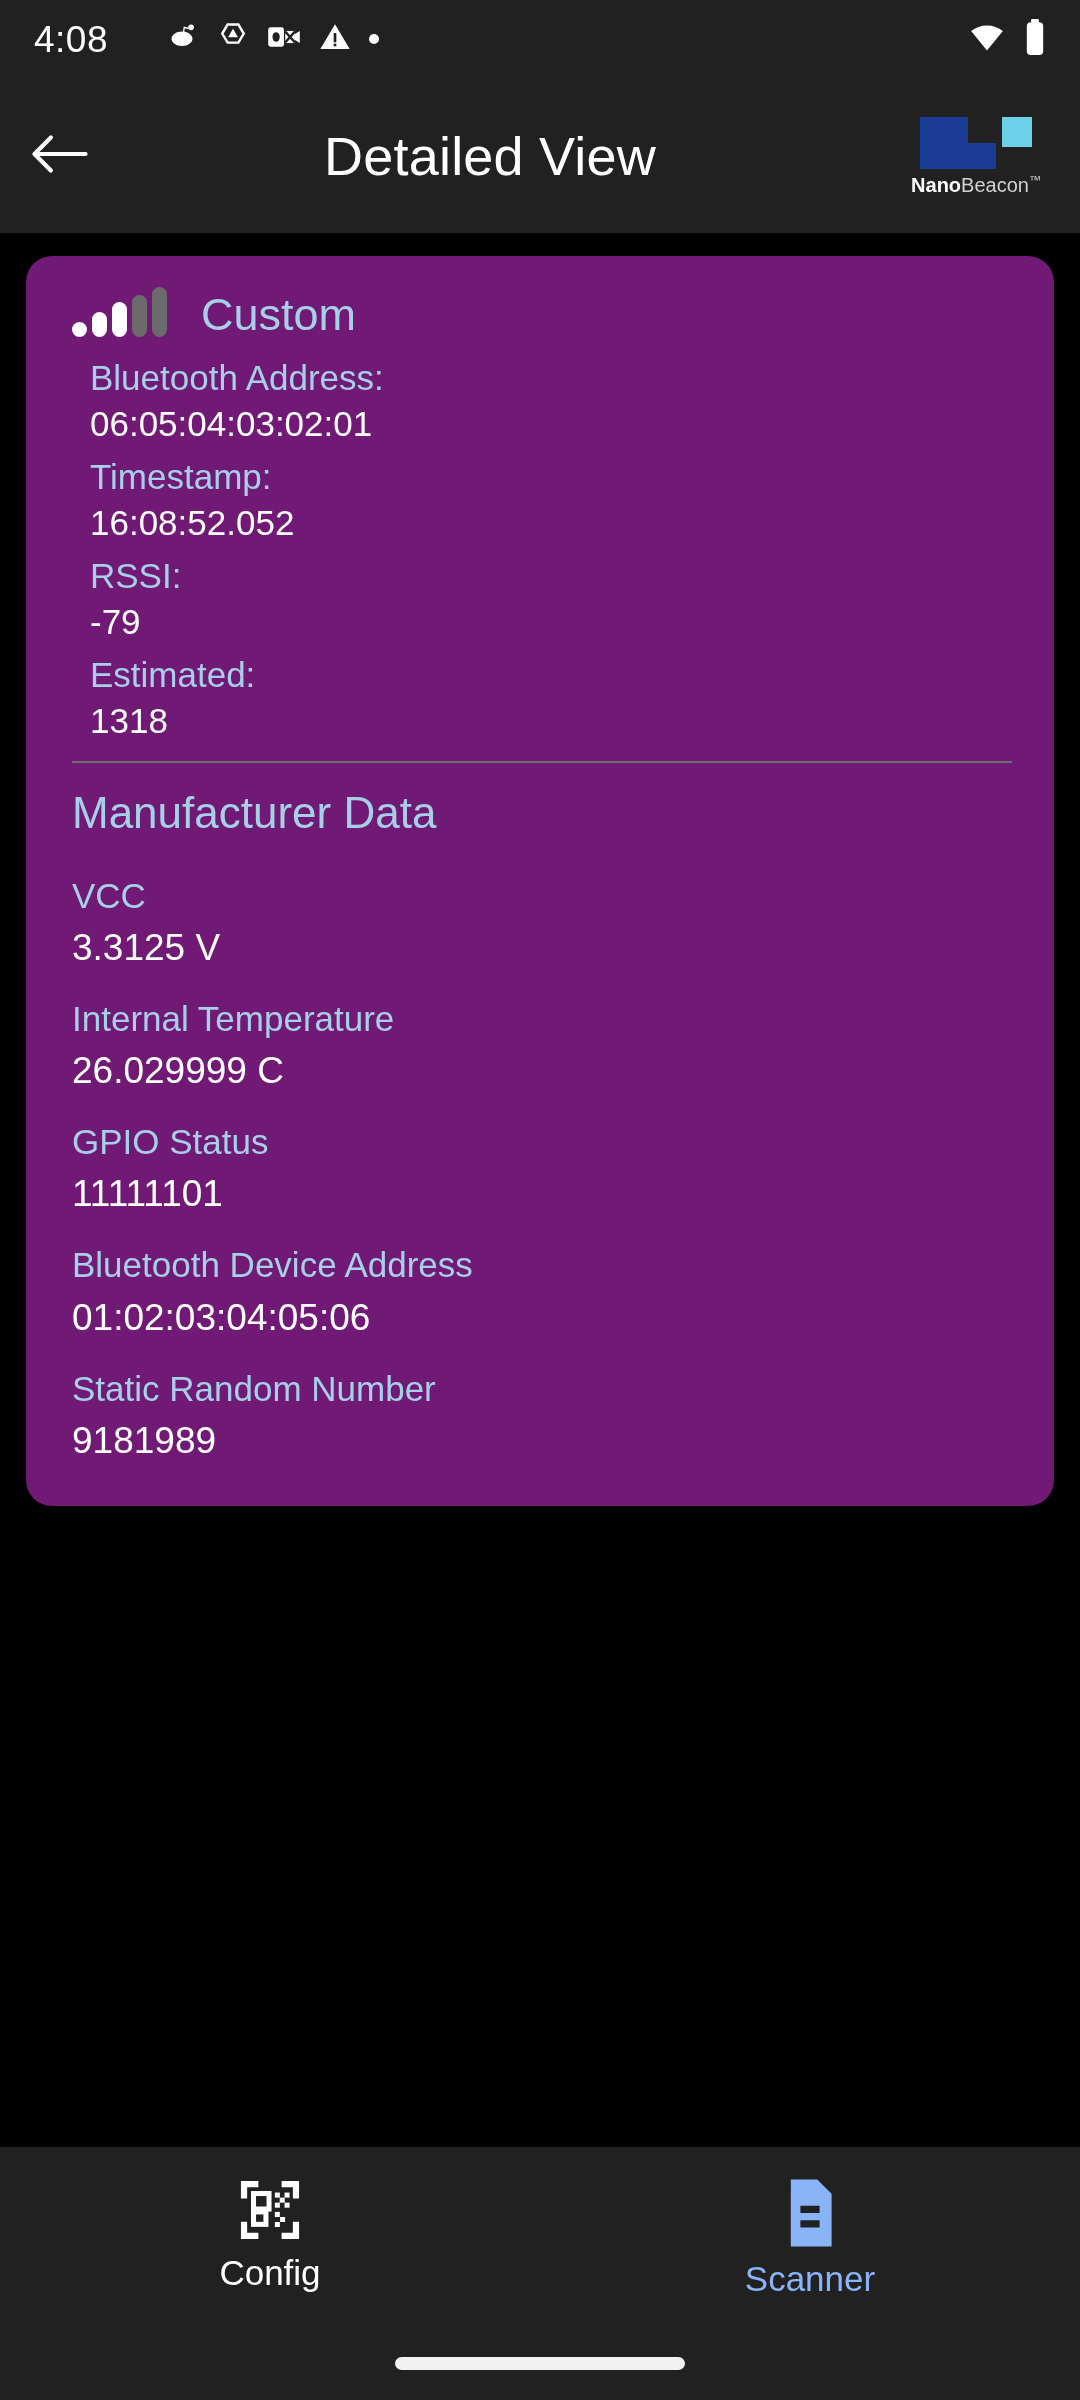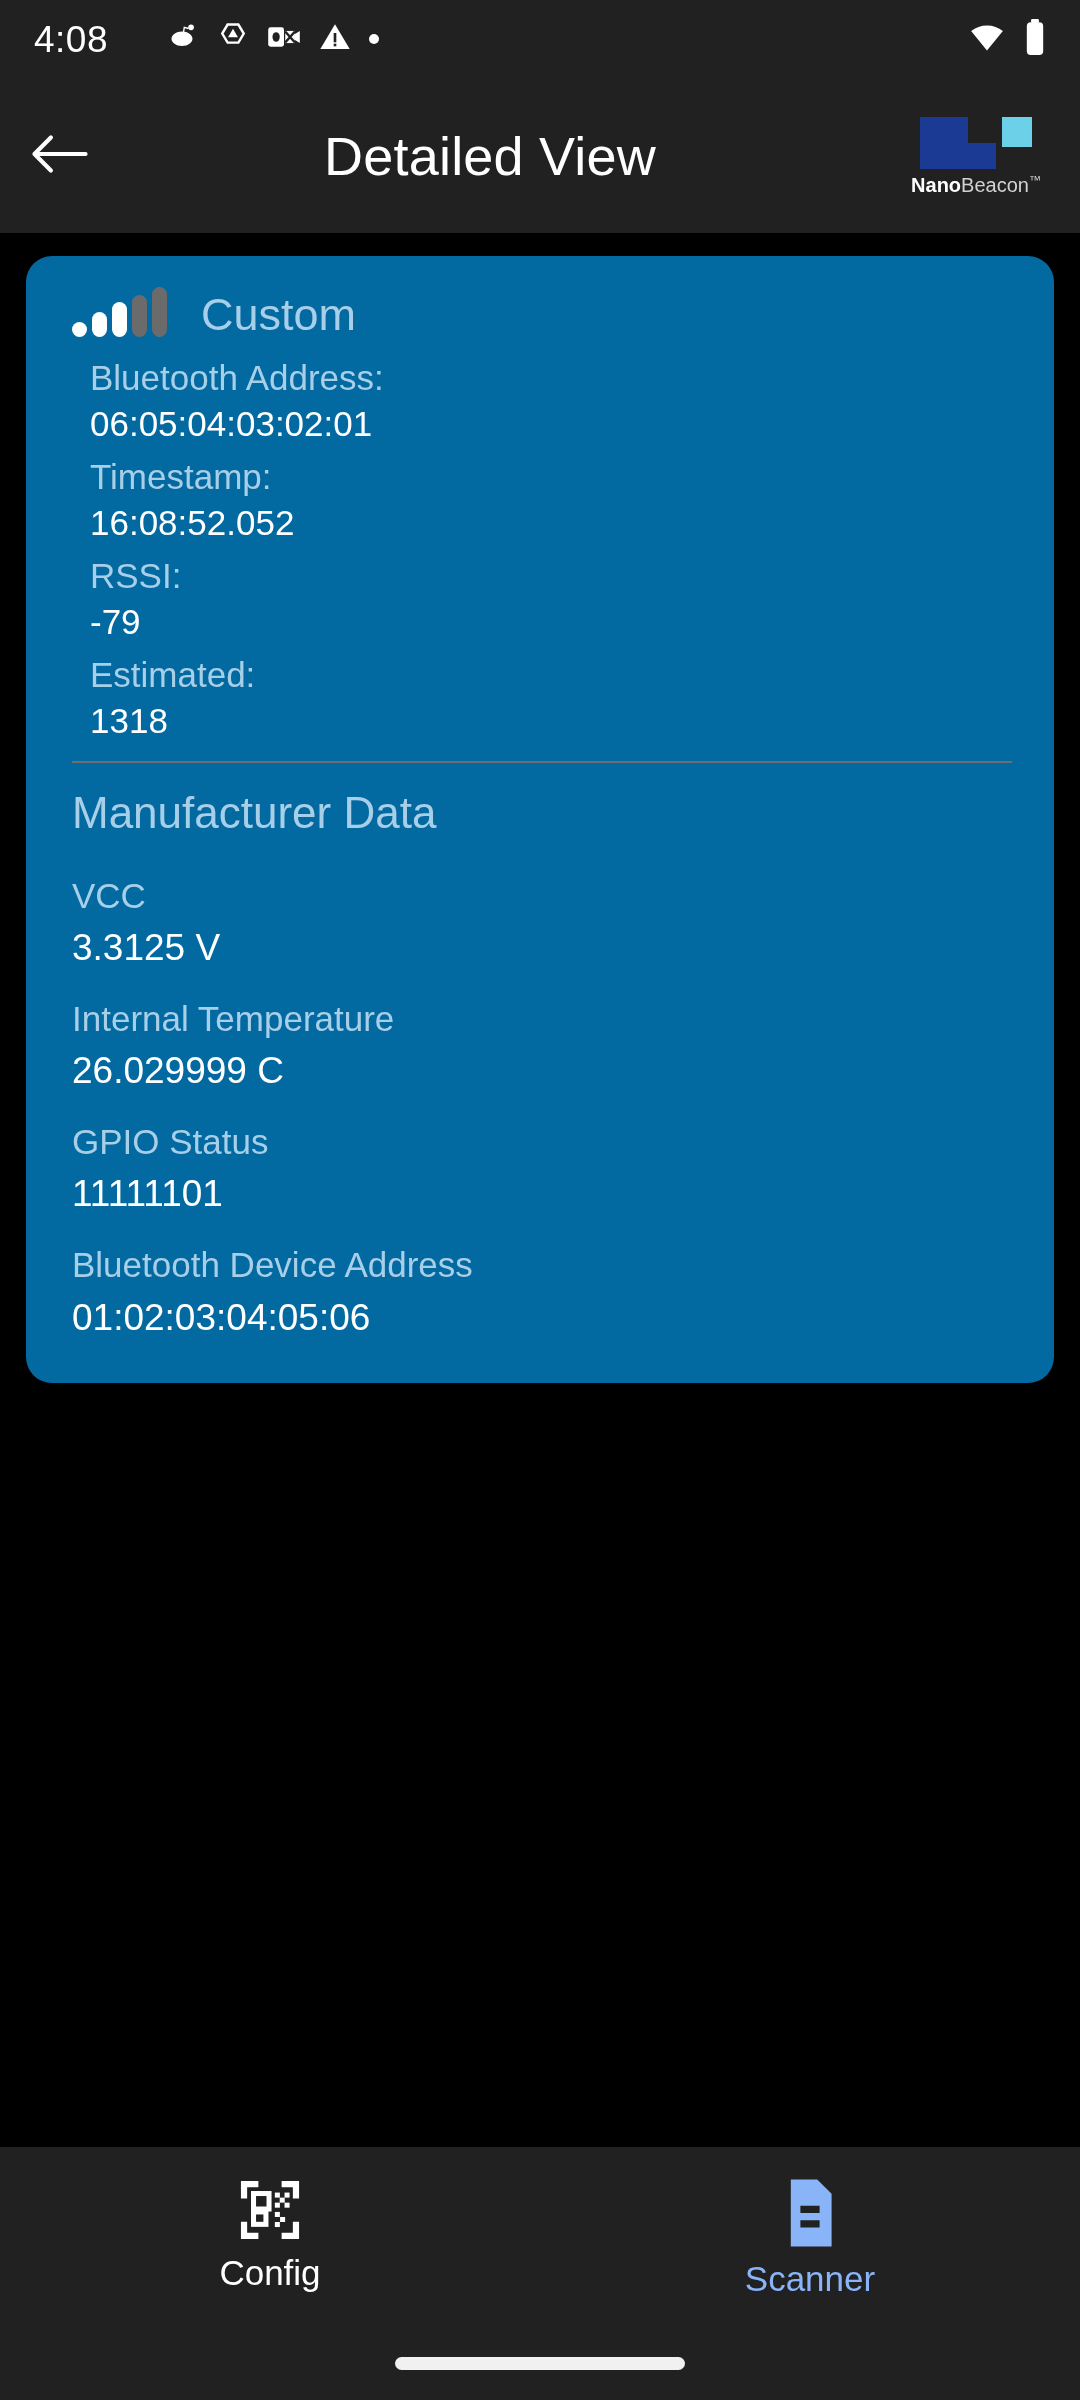--- a/index.html
+++ b/index.html
@@ -63,21 +63,21 @@
   .logo-text {
     margin-top:5px; font-size:20px; line-height:1; white-space:nowrap;
   }
   .logo-text .n1 { color:#ffffff; font-weight:700; }
   .logo-text .n2 { color:#d2d2d2; font-weight:400; }
   .logo-text .tm { color:#d2d2d2; font-size:12px; vertical-align:super; }
 
   
   .card {
     position:absolute; left:26px; top:256px; width:1028px;
-    background:#0369a1;
+    background:#701a75;
     border-radius:26px;
     padding:36px 24px 40px 24px;
   }
   .card-head { display:flex; align-items:center; gap:24px; margin-bottom:14px; }
   .signal { display:flex; align-items:flex-end; gap:5px; height:44px; margin-left:22px; }
   .signal i { display:block; width:15px; border-radius:8px; }
   .signal i.b1 { height:15px; background:#ffffff; }
   .signal i.b2 { height:25px; background:#ffffff; }
   .signal i.b3 { height:35px; background:#ffffff; }
   .signal i.b4 { height:42px; background:#6b6b6b; }
@@ -257,20 +257,24 @@
       <div class="field-value">26.029999  C</div>
     </div>
     <div class="field">
       <div class="field-label">GPIO Status</div>
       <div class="field-value">11111101</div>
     </div>
     <div class="field">
       <div class="field-label">Bluetooth Device Address</div>
       <div class="field-value">01:02:03:04:05:06</div>
     </div>
+    <div class="field">
+      <div class="field-label">Static Random Number</div>
+      <div class="field-value">9181989</div>
+    </div>
 
   </div>
 
   <div class="bottomnav">
     <div class="nav-items">
 
       <div class="nav-item inactive">
         <span>
           <svg width="62" height="66" viewBox="0 0 32 32">
 

